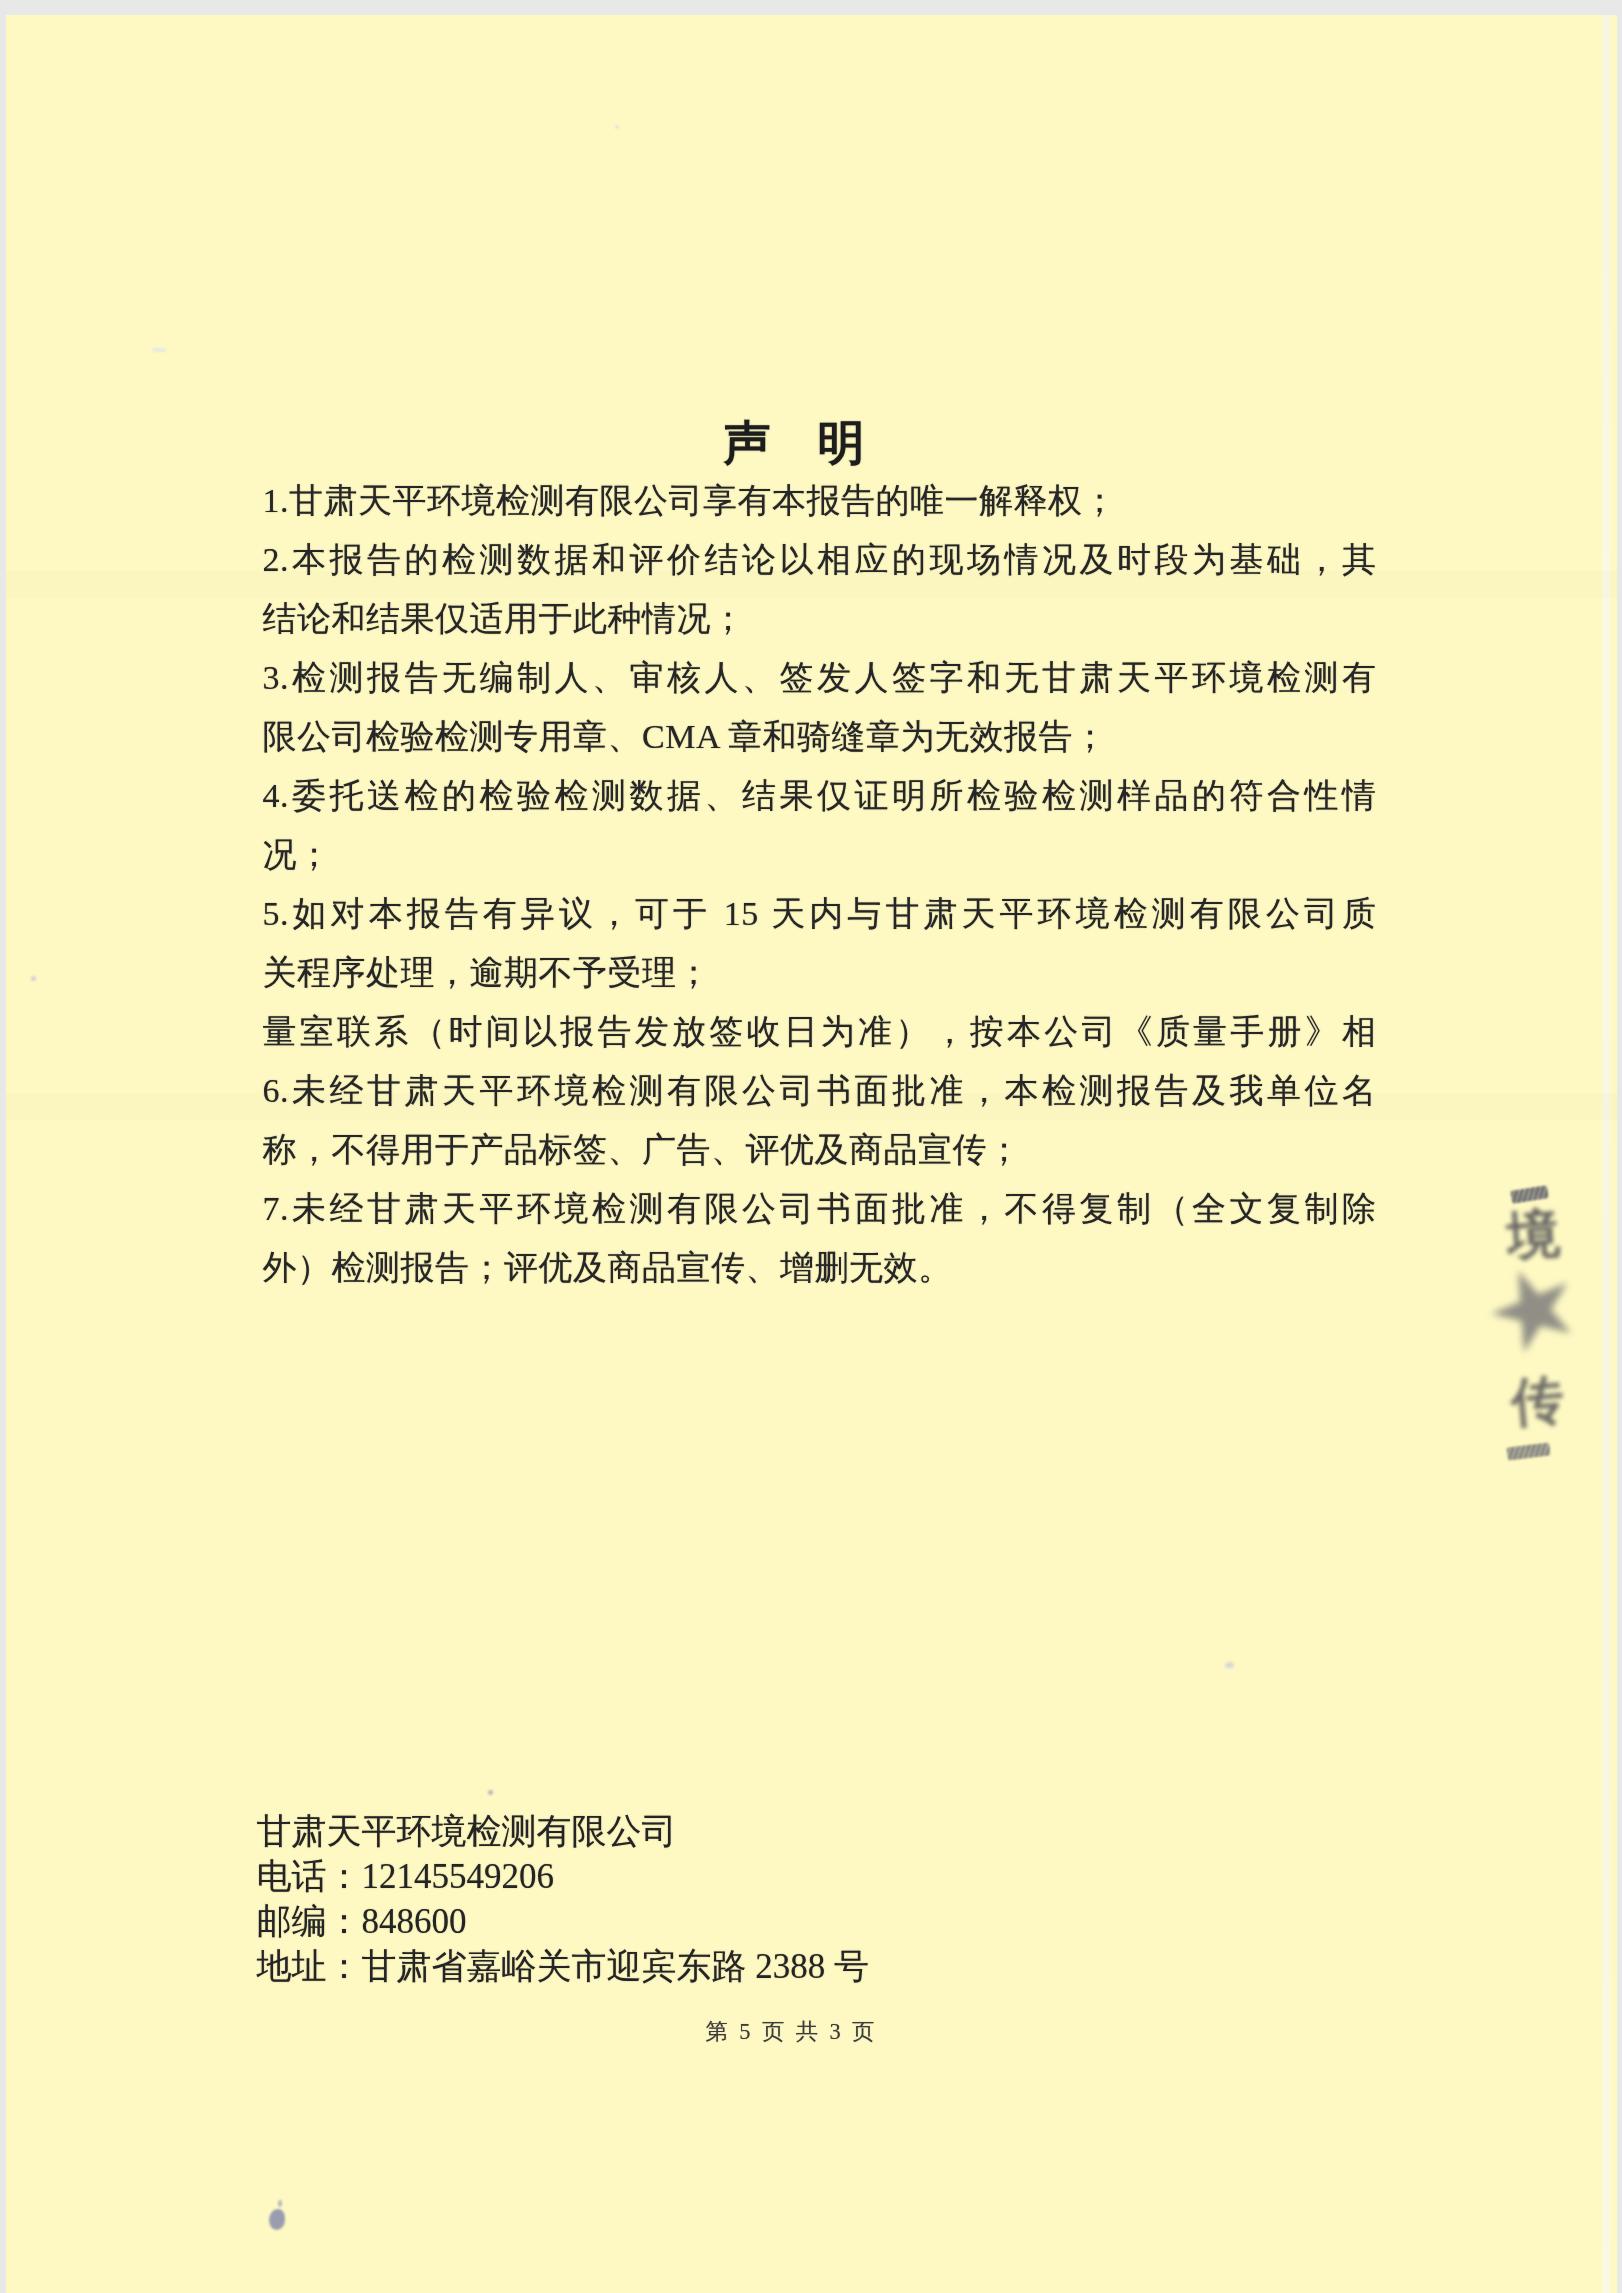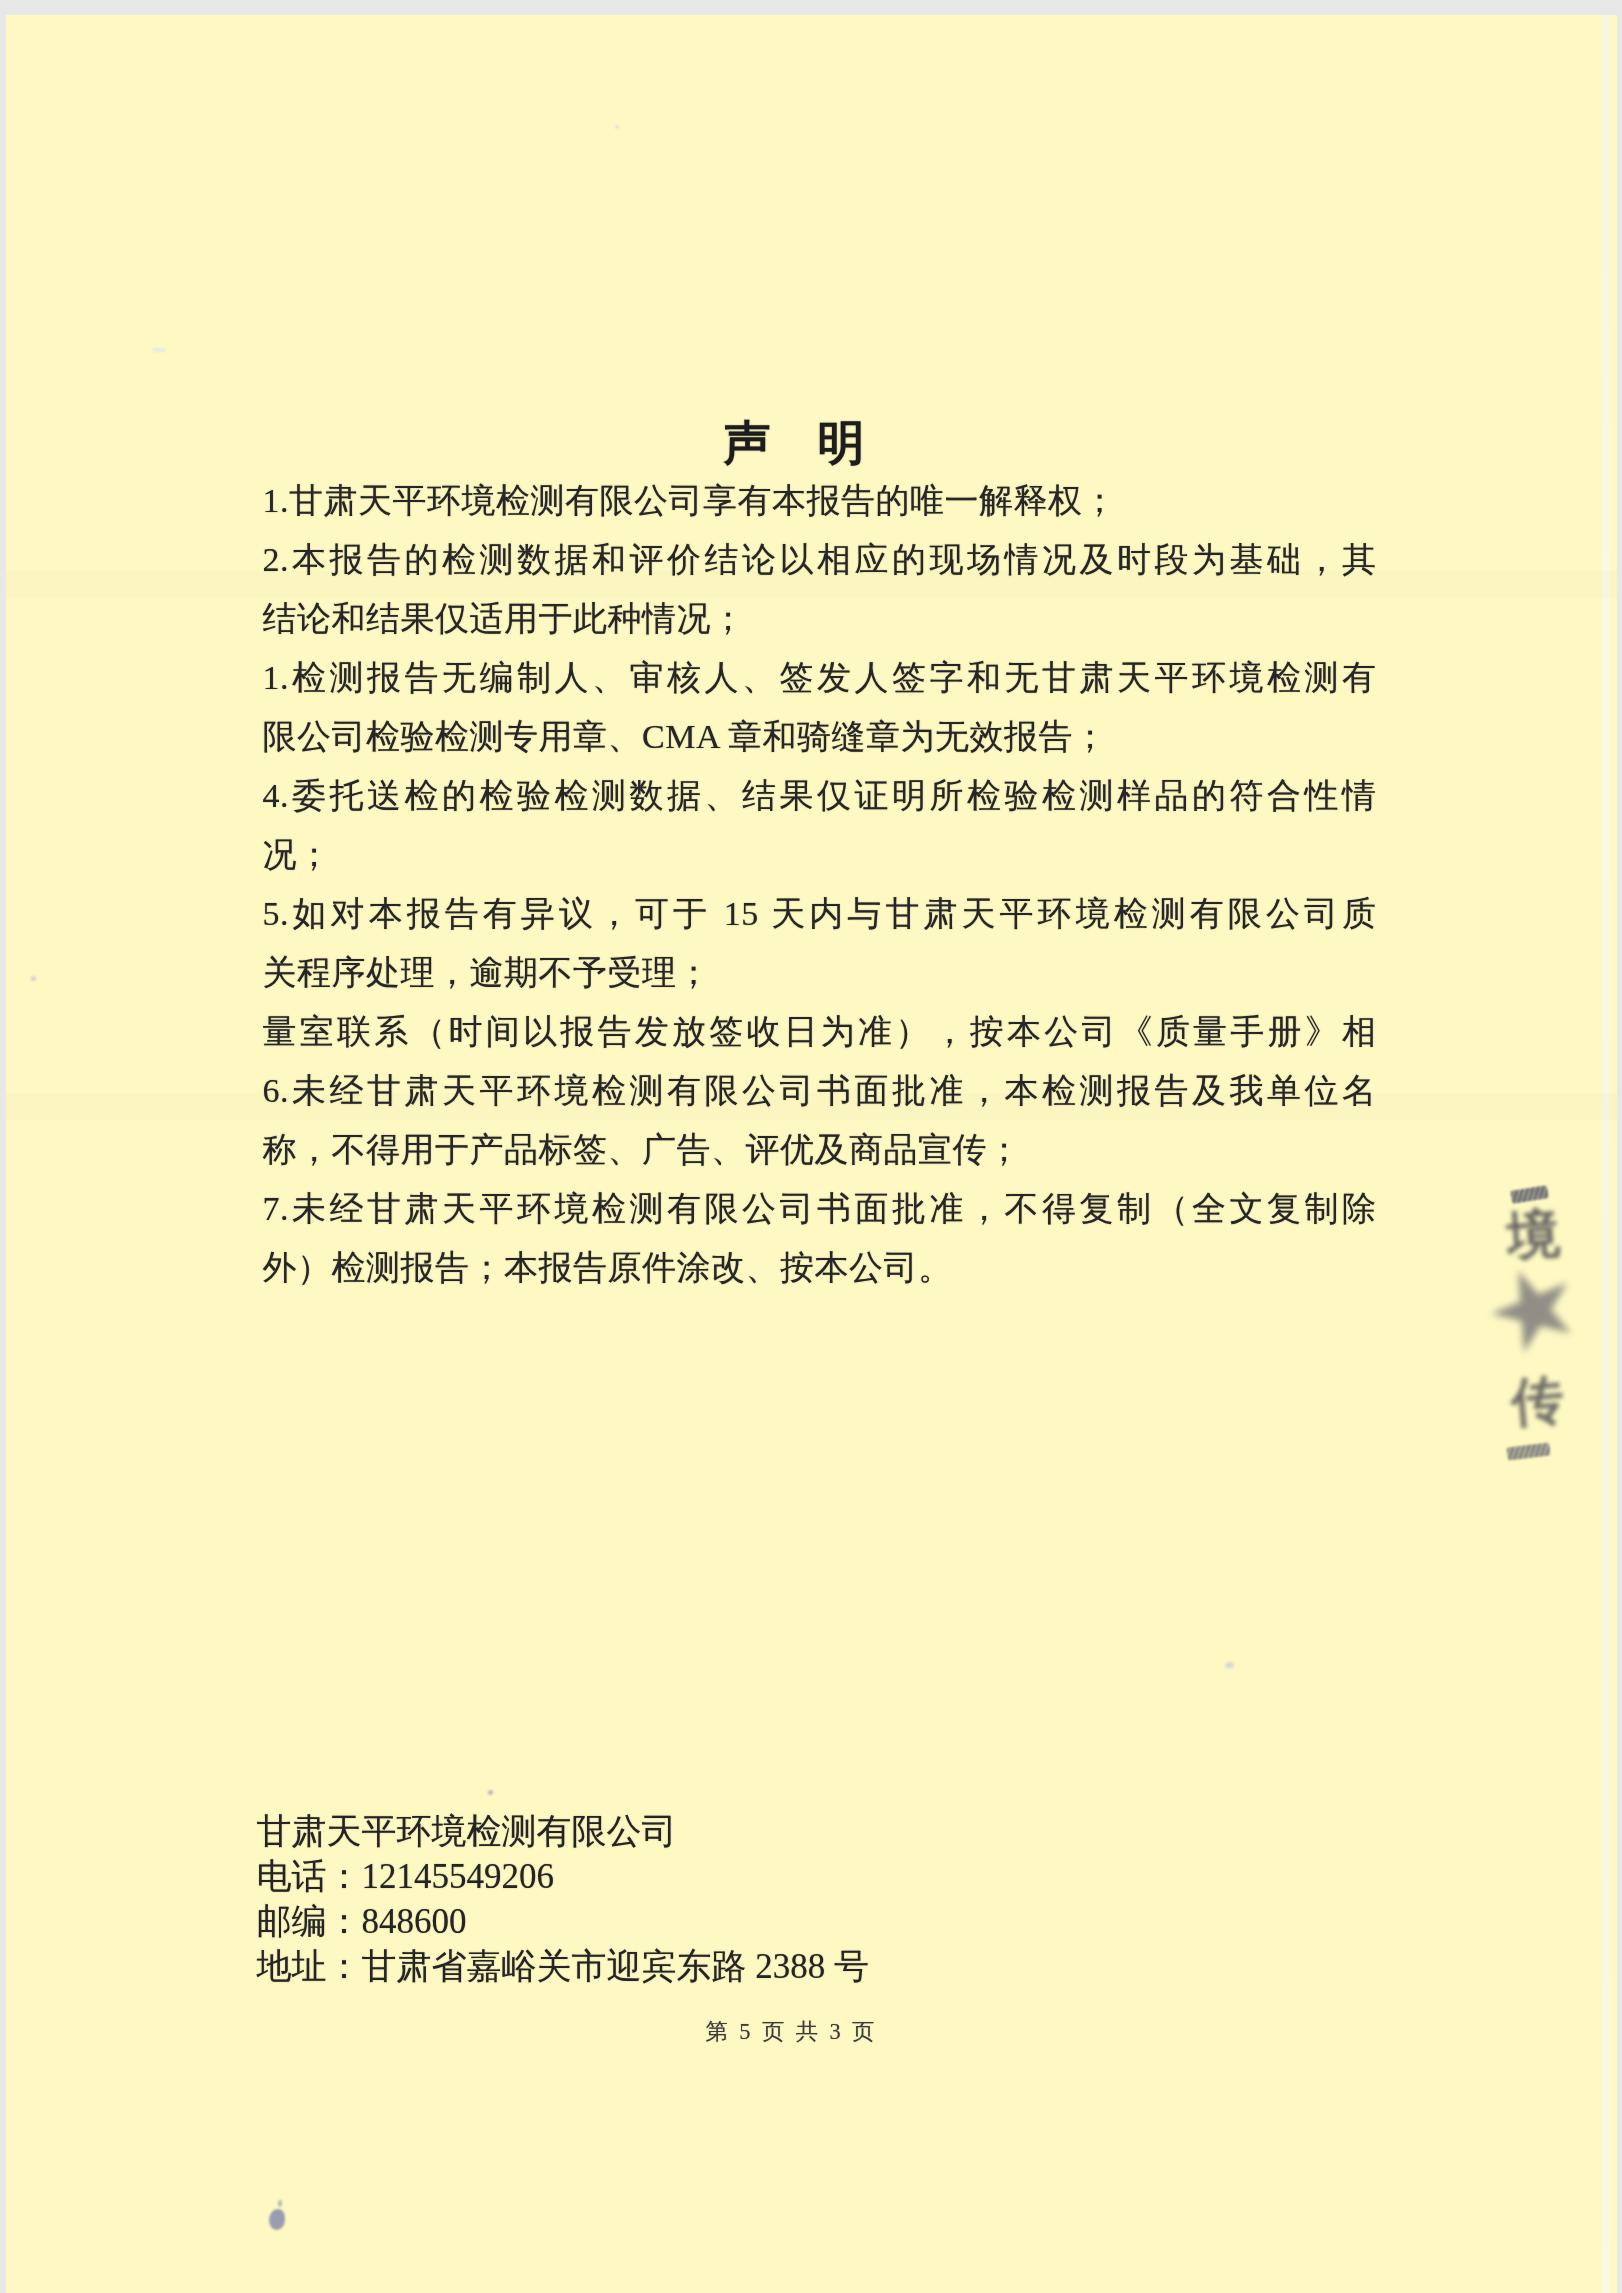--- a/index.html
+++ b/index.html
@@ -89,31 +89,31 @@
   <div class="edge-strip"></div>
   <div class="streak" style="top:556px"></div>
   <div class="streak" style="top:1078px"></div>
 
   <div class="doc-title">声　明</div>
 
   <div class="body-block">
     <div class="line">1.甘肃天平环境检测有限公司享有本报告的唯一解释权；</div>
     <div class="line j">2.本报告的检测数据和评价结论以相应的现场情况及时段为基础，其</div>
     <div class="line">结论和结果仅适用于此种情况；</div>
-    <div class="line j">1.检测报告无编制人、审核人、签发人签字和无甘肃天平环境检测有</div>
+    <div class="line j">3.检测报告无编制人、审核人、签发人签字和无甘肃天平环境检测有</div>
     <div class="line">限公司检验检测专用章、CMA 章和骑缝章为无效报告；</div>
     <div class="line j">4.委托送检的检验检测数据、结果仅证明所检验检测样品的符合性情</div>
     <div class="line">况；</div>
     <div class="line j">5.如对本报告有异议，可于 15 天内与甘肃天平环境检测有限公司质</div>
     <div class="line">关程序处理，逾期不予受理；</div>
     <div class="line j">量室联系（时间以报告发放签收日为准），按本公司《质量手册》相</div>
     <div class="line j">6.未经甘肃天平环境检测有限公司书面批准，本检测报告及我单位名</div>
     <div class="line">称，不得用于产品标签、广告、评优及商品宣传；</div>
     <div class="line j">7.未经甘肃天平环境检测有限公司书面批准，不得复制（全文复制除</div>
-    <div class="line">外）检测报告；本报告原件涂改、按本公司。</div>
+    <div class="line">外）检测报告；评优及商品宣传、增删无效。</div>
   </div>
 
   <div class="contact-block">
     <div>甘肃天平环境检测有限公司</div>
     <div>电话：12145549206</div>
     <div>邮编：848600</div>
     <div>地址：甘肃省嘉峪关市迎宾东路 2388 号</div>
   </div>
 
   <div class="page-footer">第 5 页 共 3 页</div>

